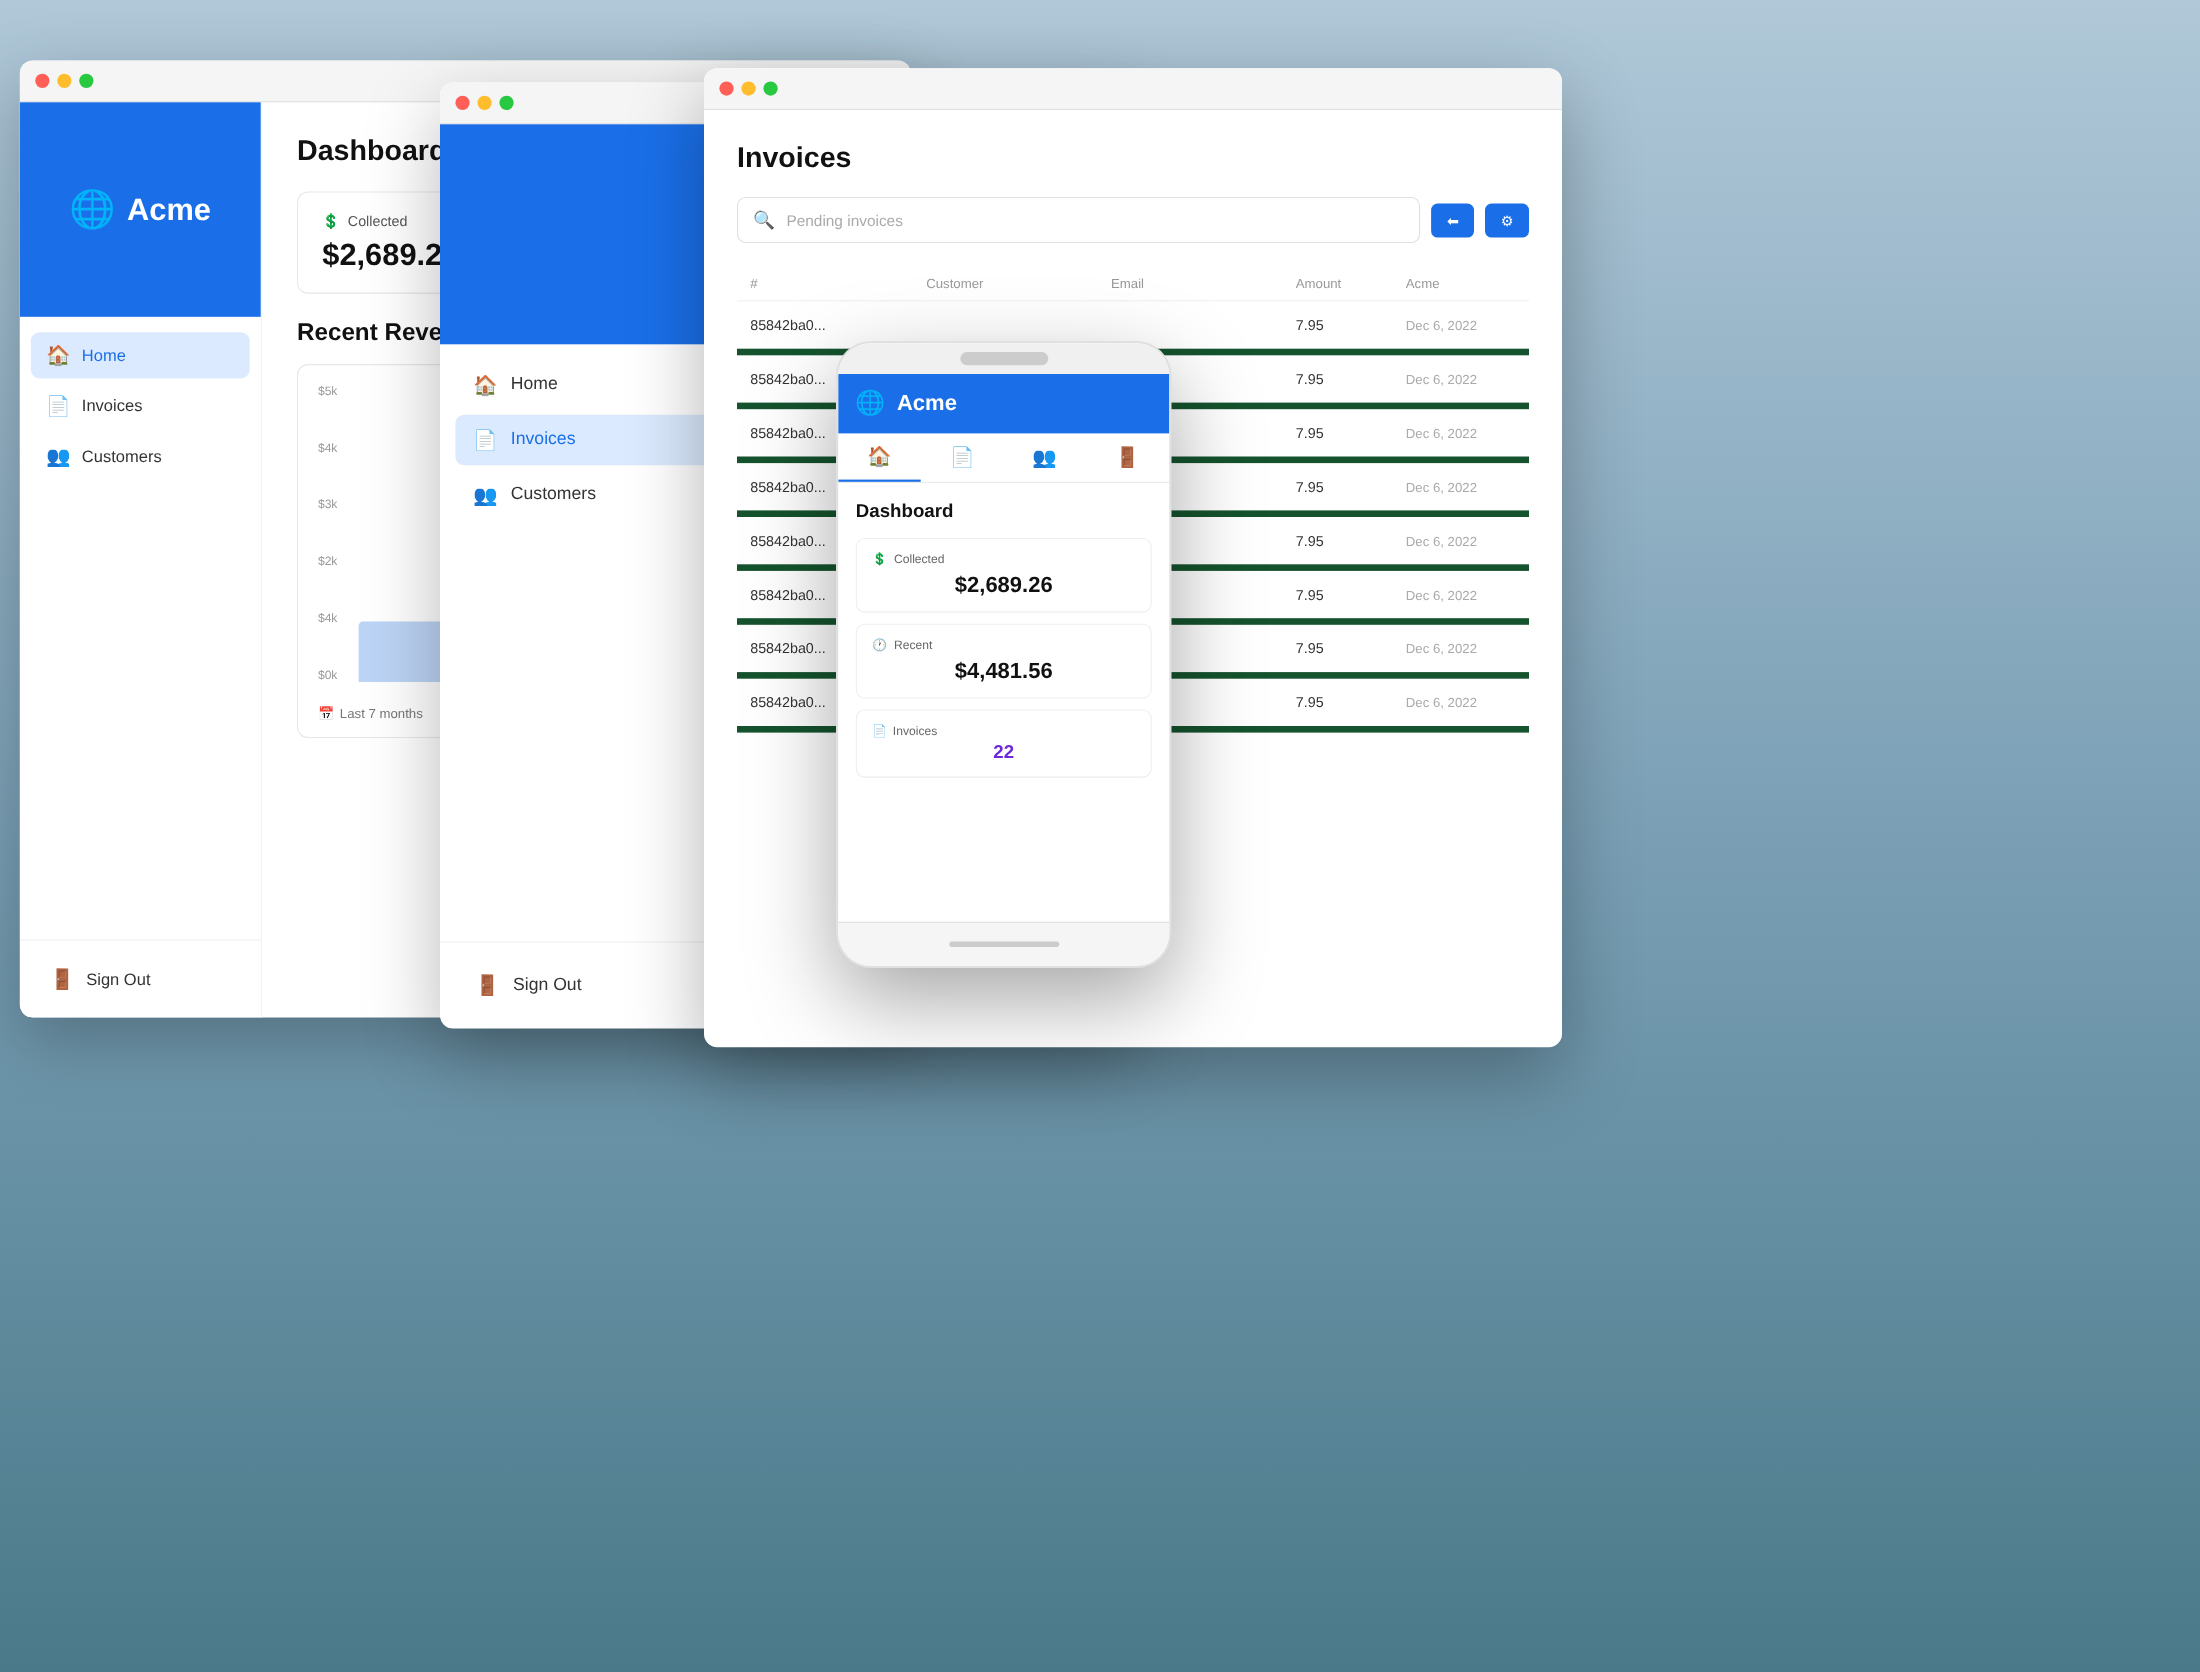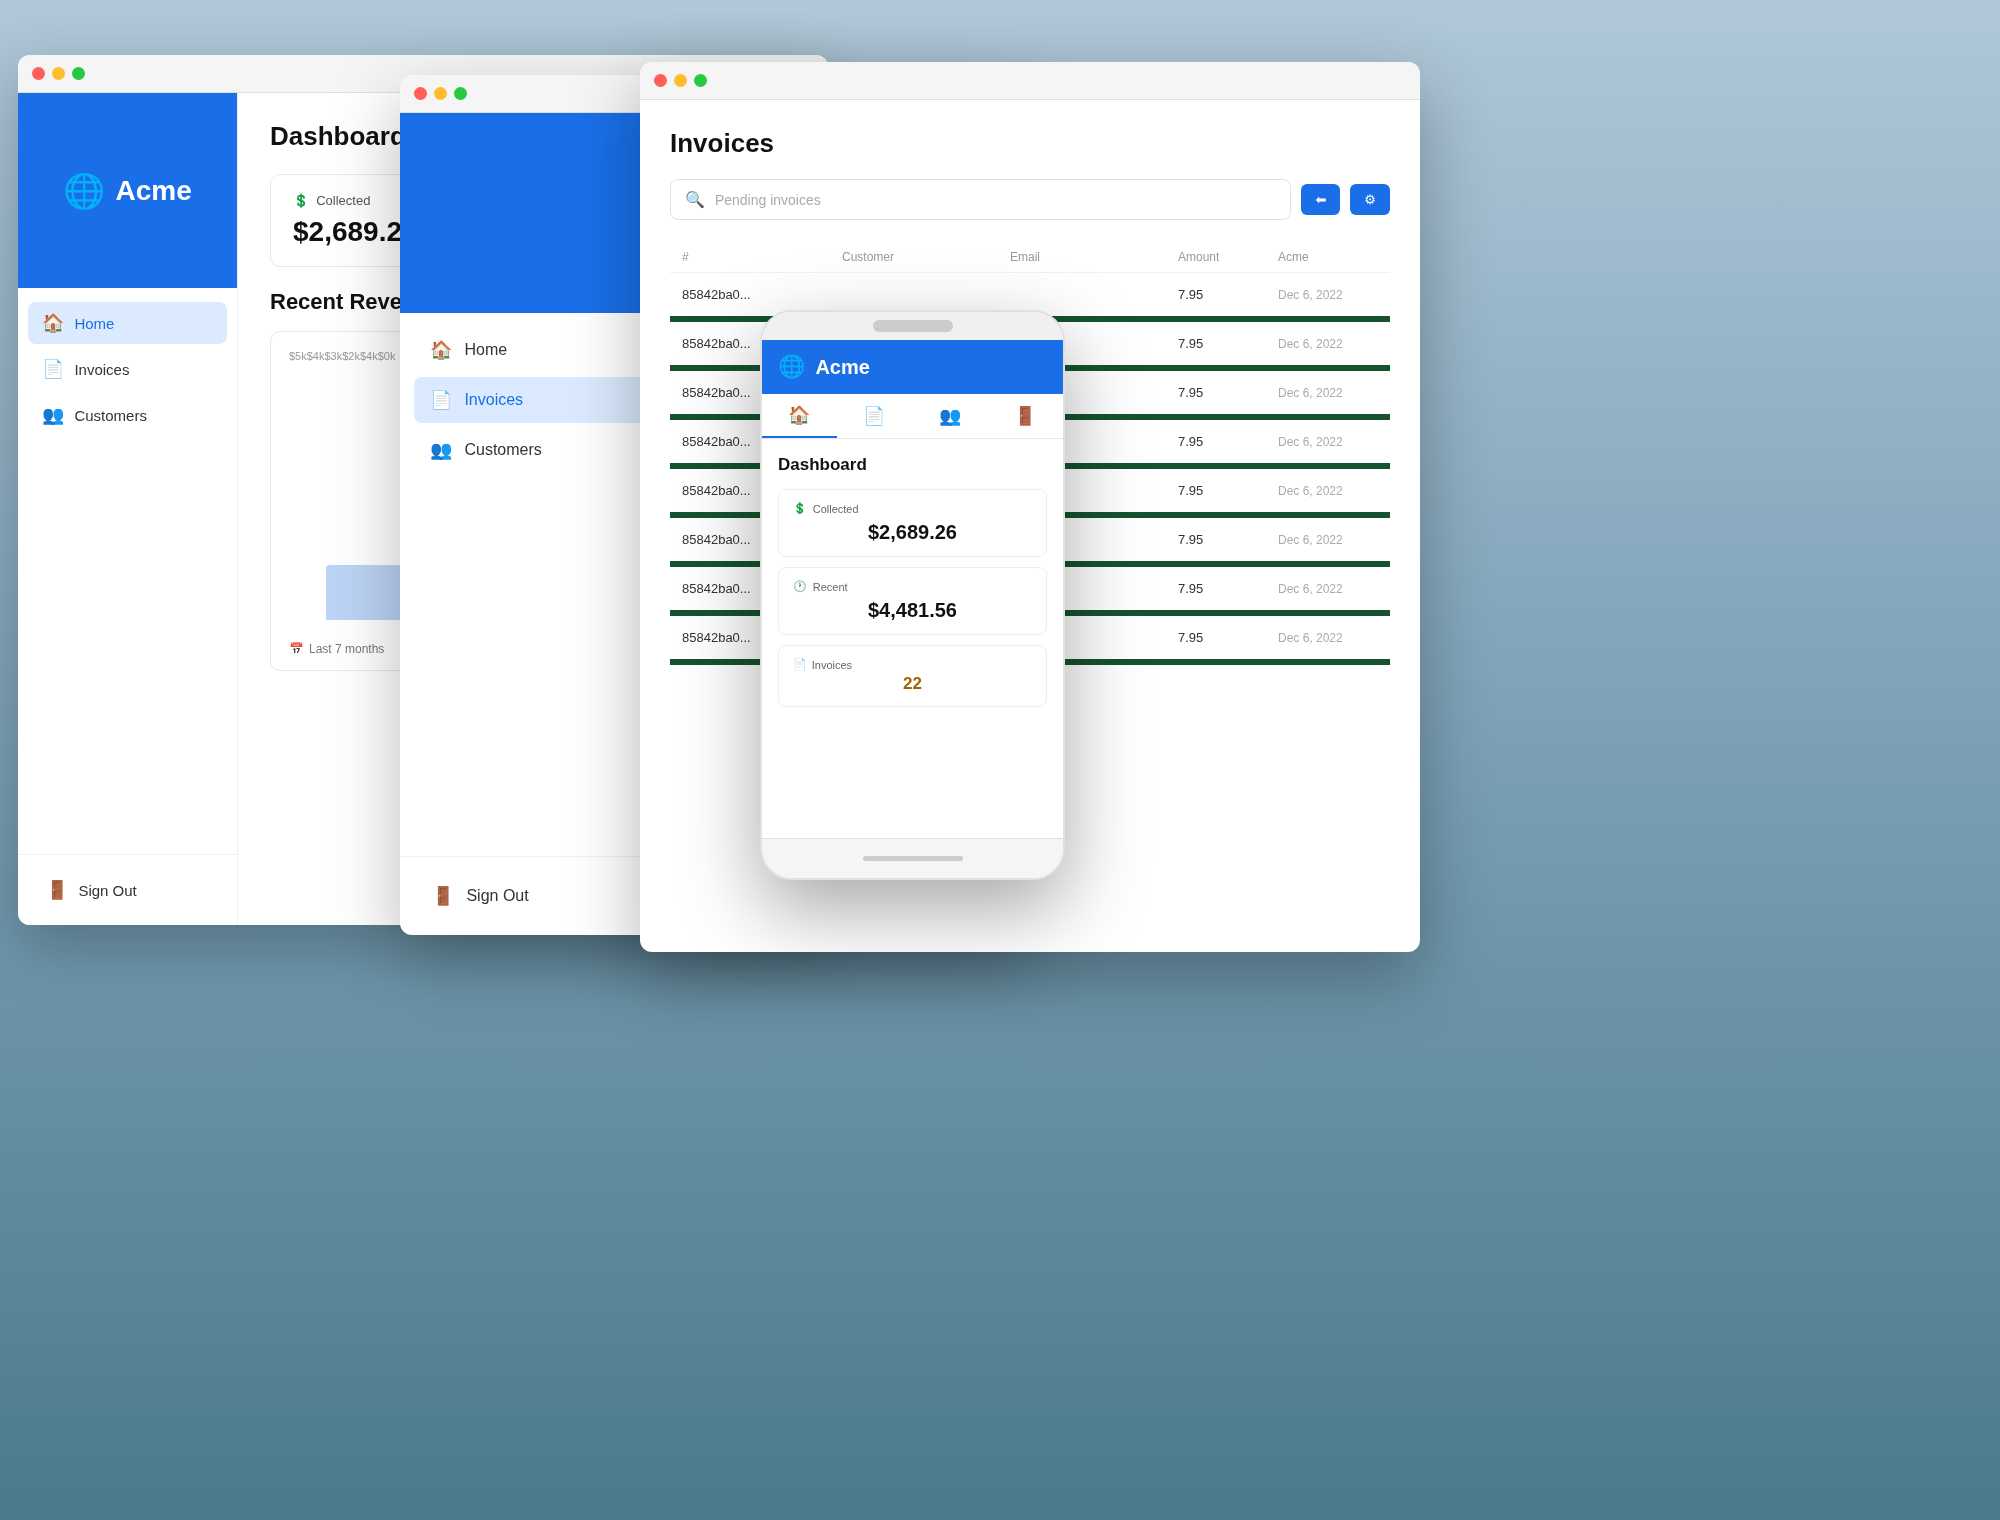--- a/index.html
+++ b/index.html
@@ -158,21 +158,21 @@
       padding: 18px;
       height: 340px;
       position: relative;
     }
     .chart-y-labels {
       position: absolute;
       left: 18px;
       top: 18px;
       bottom: 50px;
       display: flex;
-      flex-direction: row;
+      flex-direction: column;
       justify-content: space-between;
       font-size: 11px;
       color: #999;
     }
     .chart-bars-area {
       position: absolute;
       left: 55px;
       right: 18px;
       top: 18px;
       bottom: 50px;
@@ -466,21 +466,21 @@
       font-size: 11px;
       color: #666;
       margin-bottom: 3px;
       display: flex;
       align-items: center;
       gap: 5px;
     }
     .invoices-count-value {
       font-size: 17px;
       font-weight: 700;
-      color: #a16207;
+      color: #6d28d9;
       text-align: center;
     }
   </style>
 </head>
 <body>
 
 <div class="window-1">
   <div class="window-titlebar">
     <div class="traffic-light tl-red"></div>
     <div class="traffic-light tl-yellow"></div>

